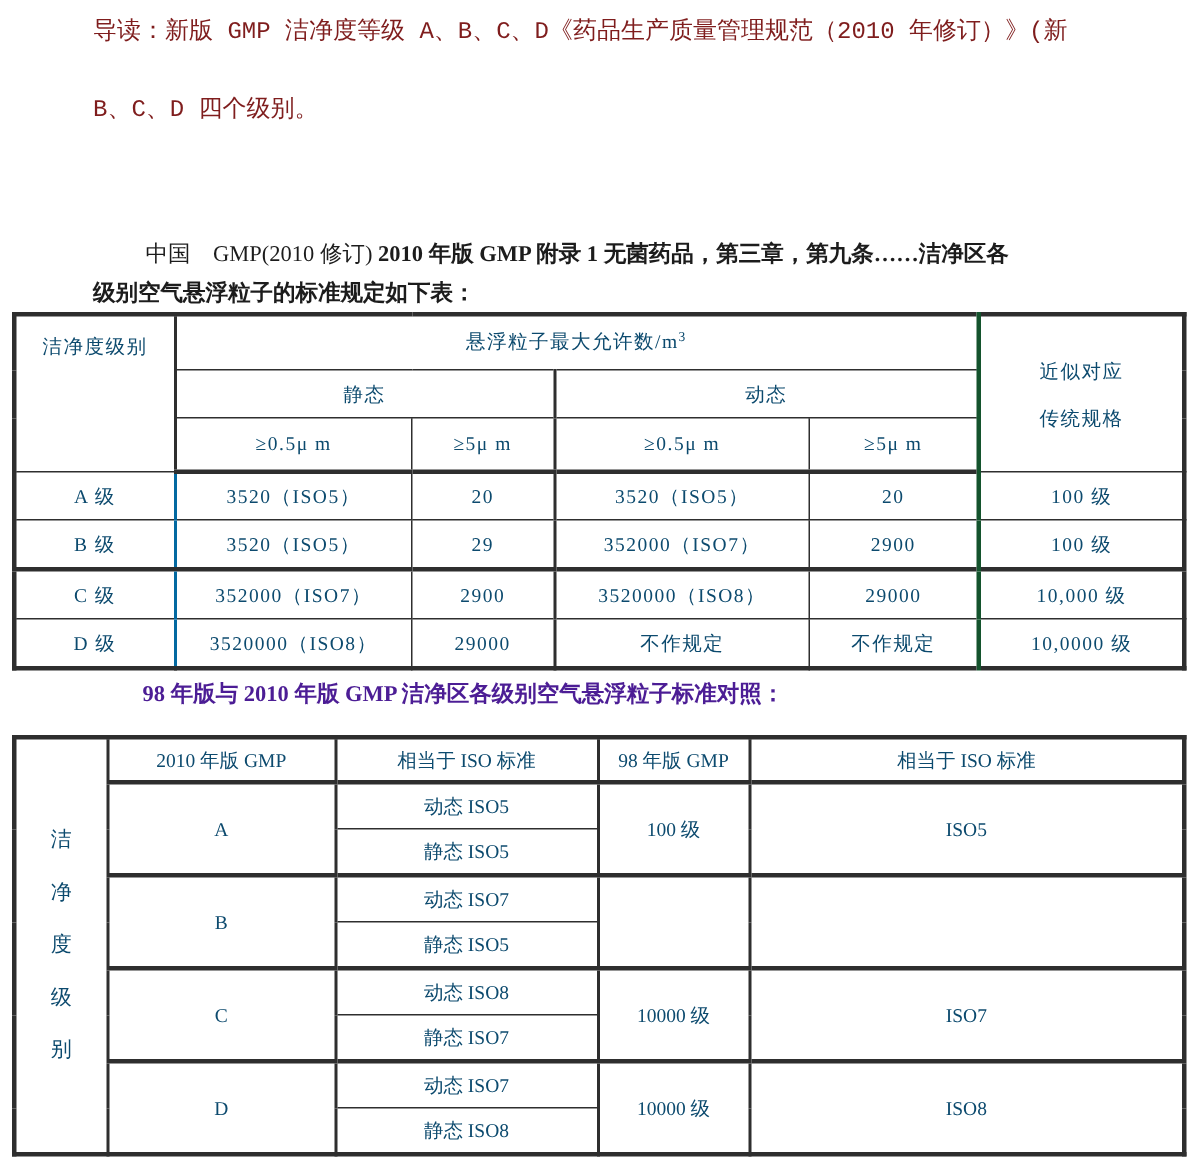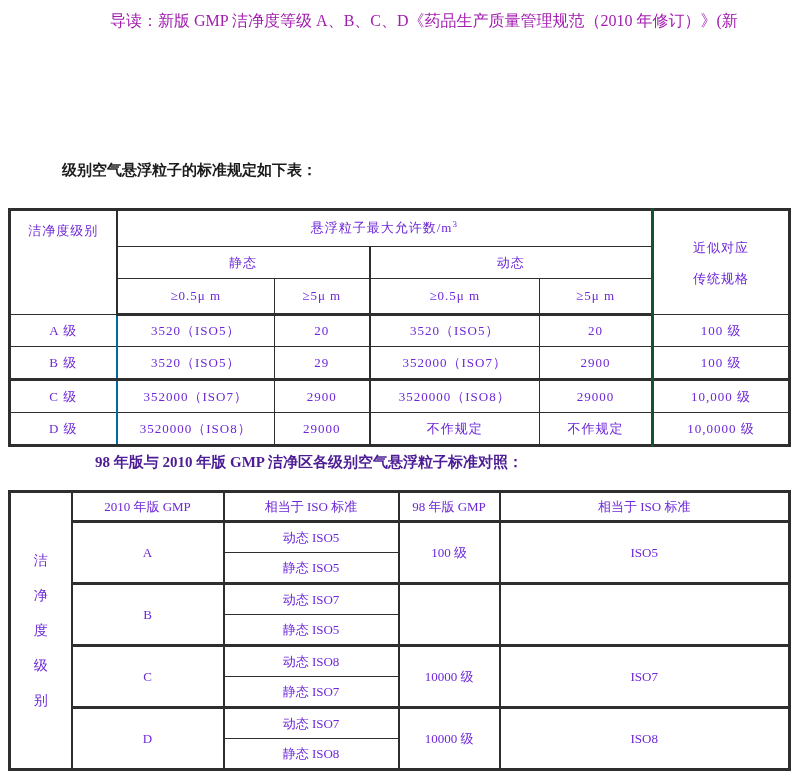--- a/index.html
+++ b/index.html
@@ -1,37 +1,37 @@
 <!DOCTYPE html>
 <html><head>
 <meta charset="utf-8">
 <style>
   html,body{margin:0;padding:0;background:#ffffff;}
   body{width:800px;height:778px;position:relative;overflow:hidden;
        font-family:"Liberation Serif",serif;color:#222;}
   .abs{position:absolute;}
 
   
-  .intro{left:62px;top:10px;font-family:Liberation Serif, serif;
-         font-size:16px;color:#a21caf;margin-left:48px;}
+  .intro{left:62px;top:10px;font-family:Liberation Mono, monospace;
+         font-size:16px;color:#7f1d1d;}
   .intro .line{height:52px;line-height:22px;white-space:nowrap;}
 
   
   .cite{left:62px;top:157px;font-size:15px;color:#1c1c1c;line-height:26px;}
   .cite .l1{padding-left:35px;white-space:nowrap;}
   .cite .l2{white-space:nowrap;}
   .cite .bold{font-weight:bold;}
 
   
   .h2x{left:95px;top:453px;font-size:15px;font-weight:bold;color:#4c1d95;white-space:nowrap;}
 
   
   table{border-collapse:collapse;table-layout:fixed;}
   td{border:1px solid #2e2e2e;text-align:center;vertical-align:middle;
-     font-size:13px;color:#6d28d9;padding:0;overflow:hidden;}
+     font-size:13px;color:#0c4a6e;padding:0;overflow:hidden;}
   sup{font-size:9px;}
 
   .t1{left:8px;top:208px;width:780px;}
   .t1 td{letter-spacing:1px;}
   .t1{border:3px solid #2e2e2e;}
   .t1 .grade-cell{vertical-align:top;padding-top:11px;border-right:2px solid #2e2e2e;}
   .t1 .trad-cell{border-left:3px solid #14532d;line-height:31px;}
   .t1 .hdr-sep td{border-bottom:3px solid #2e2e2e;}
   .t1 .thick-top td{border-top:3px solid #2e2e2e;}
   .t1 .dyn-split{border-left:2px solid #2e2e2e;}
@@ -44,23 +44,27 @@
   .t2 .gsep td{border-top:3px solid #2e2e2e;margin-top:39px;}
   .t2 .side{border-right:2px solid #2e2e2e;}
   .t2 .side .vtext{width:16px;margin:0 auto;line-height:35px;word-break:break-all;
                    font-size:14px;text-align:center;}
 </style>
 </head>
 <body>
 
 <div class="abs intro">
   <div class="line">导读：新版 GMP 洁净度等级 A、B、C、D《药品生产质量管理规范（2010 年修订）》(新</div>
+  <div class="line">B、C、D 四个级别。</div>
 </div>
 
 <div class="abs cite">
+  <div class="l1">
+    <span>中国　GMP(2010 修订) </span><span class="bold">2010 年版 GMP 附录 1 无菌药品，第三章，第九条……洁净区各</span>
+  </div>
   <div class="l2 bold">级别空气悬浮粒子的标准规定如下表：</div>
 </div>
 
 <table class="abs t1">
   <colgroup>
     <col style="width:107px">
       <col style="width:158px">
       <col style="width:95px">
     <col style="width:170px">
       <col style="width:113px">

